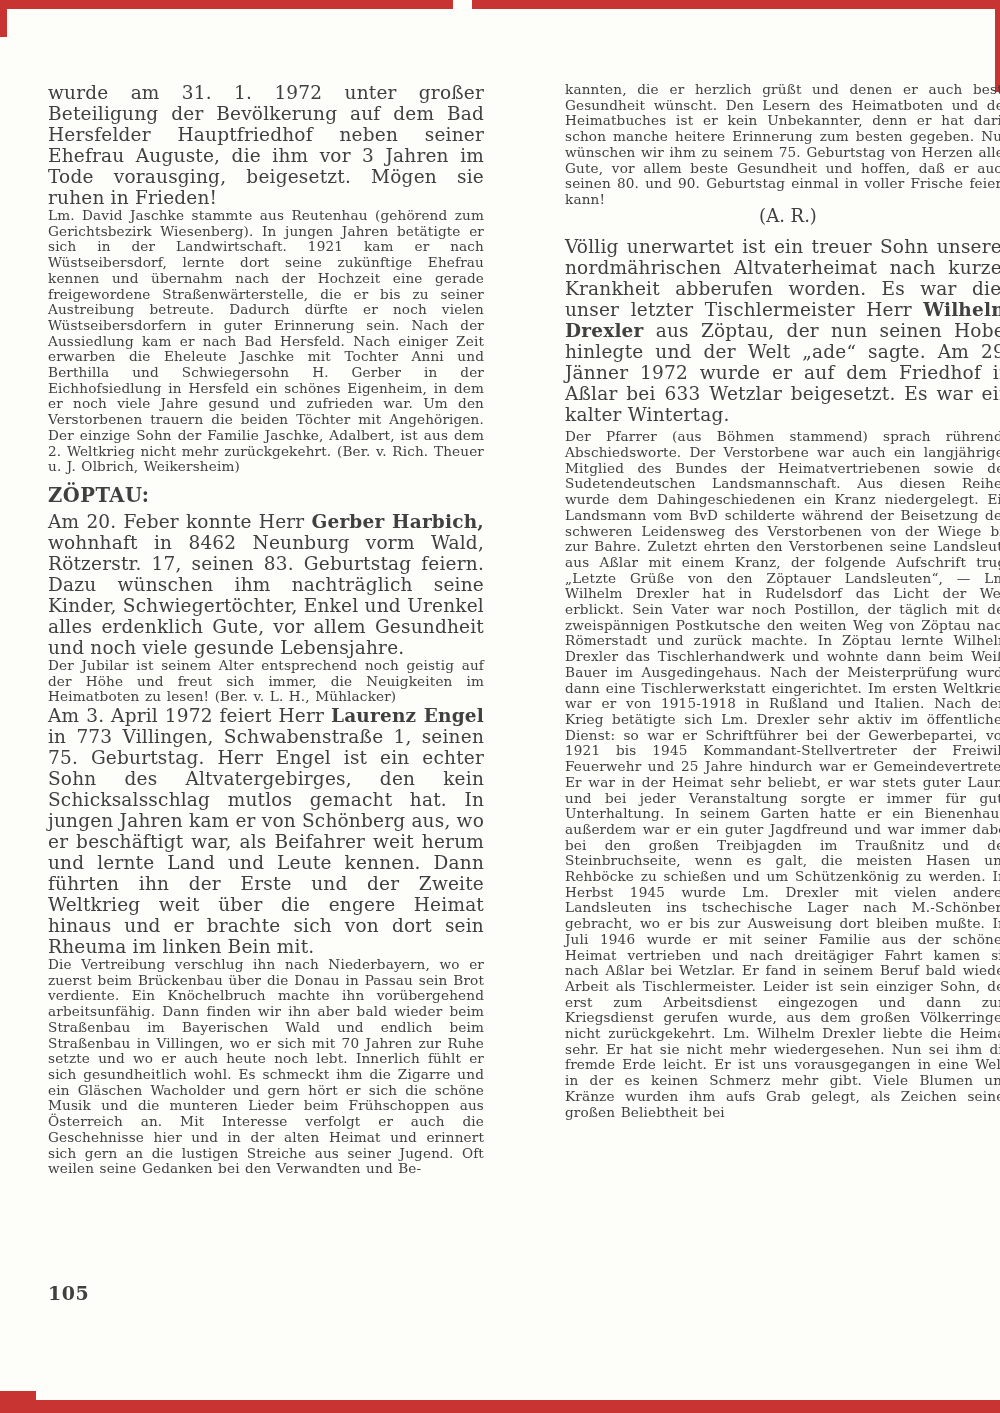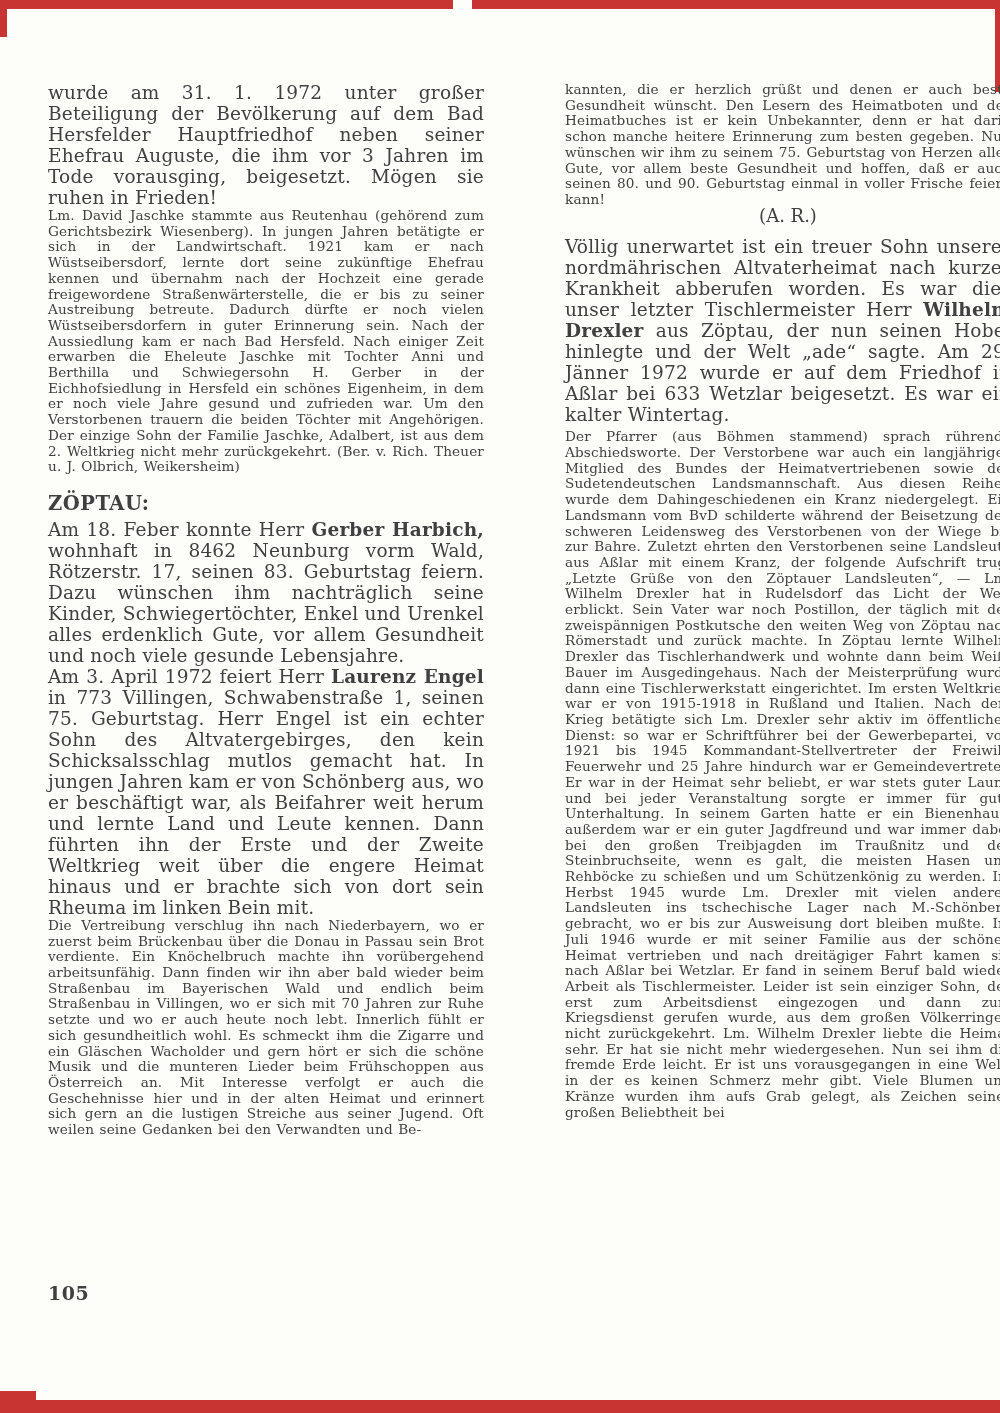--- a/index.html
+++ b/index.html
@@ -32,21 +32,21 @@
     font-size:18.5px; line-height:21px;
     letter-spacing:0.2px;
   }
   .sm {
     font-size:13.6px; line-height:15.7px;
     letter-spacing:0.15px; word-spacing:1px;
   }
   b { font-weight:700; }
 
   .heading {
-    margin:17px 0 3px 0;
+    margin:9px 0 3px 0;
     font-size:19.5px; line-height:24px;
     font-weight:700; letter-spacing:0.5px;
     text-align:left;
   }
   .signature {
     text-align:center;
     font-size:18px; line-height:15.7px;
     margin-bottom:13px;
   }
   .gap-before { margin-top:4px; }
@@ -66,21 +66,22 @@
   <div class="edge edge-right"></div>
   <div class="edge edge-bottom"></div>
   <div class="edge edge-bottom-block"></div>
 
   <div class="content">
 
     <div class="col-left">
       <p class="lg">wurde am 31. 1. 1972 unter großer Beteiligung der Bevölkerung auf dem Bad Hersfelder Hauptfriedhof neben seiner Ehefrau Auguste, die ihm vor 3 Jahren im Tode vorausging, beigesetzt. Mögen sie ruhen in Frieden!</p>
       <p class="sm">Lm. David Jaschke stammte aus Reutenhau (gehörend zum Gerichtsbezirk Wiesenberg). In jungen Jahren betätigte er sich in der Landwirtschaft. 1921 kam er nach Wüstseibersdorf, lernte dort seine zukünftige Ehefrau kennen und übernahm nach der Hochzeit eine gerade freigewordene Straßenwärterstelle, die er bis zu seiner Austreibung betreute. Dadurch dürfte er noch vielen Wüstseibersdorfern in guter Erinnerung sein. Nach der Aussiedlung kam er nach Bad Hersfeld. Nach einiger Zeit erwarben die Eheleute Jaschke mit Tochter Anni und Berthilla und Schwiegersohn H. Gerber in der Eichhofsiedlung in Hersfeld ein schönes Eigenheim, in dem er noch viele Jahre gesund und zufrieden war. Um den Verstorbenen trauern die beiden Töchter mit Angehörigen. Der einzige Sohn der Familie Jaschke, Adalbert, ist aus dem 2. Weltkrieg nicht mehr zurückgekehrt. (Ber. v. Rich. Theuer u. J. Olbrich, Weikersheim)</p>
       <h2 class="heading">ZÖPTAU:</h2>
-      <p class="lg"><span>Am 18. Feber konnte Herr </span><b>Gerber Harbich,</b><span> wohnhaft in 8462 Neunburg vorm Wald, Rötzerstr. 17, seinen 83. Geburtstag feiern. Dazu wünschen ihm nachträglich seine Kinder, Schwiegertöchter, Enkel und Urenkel alles erdenklich Gute, vor allem Gesundheit und noch viele gesunde Lebensjahre.</span></p>
+      <p class="lg"><span>Am 20. Feber konnte Herr </span><b>Gerber Harbich,</b><span> wohnhaft in 8462 Neunburg vorm Wald, Rötzerstr. 17, seinen 83. Geburtstag feiern. Dazu wünschen ihm nachträglich seine Kinder, Schwiegertöchter, Enkel und Urenkel alles erdenklich Gute, vor allem Gesundheit und noch viele gesunde Lebensjahre.</span></p>
+      <p class="sm">Der Jubilar ist seinem Alter entsprechend noch geistig auf der Höhe und freut sich immer, die Neuigkeiten im Heimatboten zu lesen! (Ber. v. L. H., Mühlacker)</p>
       <p class="lg"><span>Am 3. April 1972 feiert Herr </span><b>Laurenz Engel</b><span> in 773 Villingen, Schwabenstraße 1, seinen 75. Geburtstag. Herr Engel ist ein echter Sohn des Altvatergebirges, den kein Schicksalsschlag mutlos gemacht hat. In jungen Jahren kam er von Schönberg aus, wo er beschäftigt war, als Beifahrer weit herum und lernte Land und Leute kennen. Dann führten ihn der Erste und der Zweite Weltkrieg weit über die engere Heimat hinaus und er brachte sich von dort sein Rheuma im linken Bein mit.</span></p>
       <p class="sm">Die Vertreibung verschlug ihn nach Niederbayern, wo er zuerst beim Brückenbau über die Donau in Passau sein Brot verdiente. Ein Knöchelbruch machte ihn vorübergehend arbeitsunfähig. Dann finden wir ihn aber bald wieder beim Straßenbau im Bayerischen Wald und endlich beim Straßenbau in Villingen, wo er sich mit 70 Jahren zur Ruhe setzte und wo er auch heute noch lebt. Innerlich fühlt er sich gesundheitlich wohl. Es schmeckt ihm die Zigarre und ein Gläschen Wacholder und gern hört er sich die schöne Musik und die munteren Lieder beim Frühschoppen aus Österreich an. Mit Interesse verfolgt er auch die Geschehnisse hier und in der alten Heimat und erinnert sich gern an die lustigen Streiche aus seiner Jugend. Oft weilen seine Gedanken bei den Verwandten und Be-</p>
     </div>
 
     <div class="col-right">
       <p class="sm">kannten, die er herzlich grüßt und denen er auch beste Gesundheit wünscht. Den Lesern des Heimatboten und des Heimatbuches ist er kein Unbekannter, denn er hat darin schon manche heitere Erinnerung zum besten gegeben. Nun wünschen wir ihm zu seinem 75. Geburtstag von Herzen alles Gute, vor allem beste Gesundheit und hoffen, daß er auch seinen 80. und 90. Geburtstag einmal in voller Frische feiern kann!</p>
       <div class="signature">(A. R.)</div>
       <p class="lg"><span>Völlig unerwartet ist ein treuer Sohn unserer nordmährischen Altvaterheimat nach kurzer Krankheit abberufen worden. Es war dies unser letzter Tischlermeister Herr </span><b>Wilhelm Drexler</b><span> aus Zöptau, der nun seinen Hobel hinlegte und der Welt „ade“ sagte. Am 29. Jänner 1972 wurde er auf dem Friedhof in Aßlar bei 633 Wetzlar beigesetzt. Es war ein kalter Wintertag.</span></p>
       <p class="sm gap-before">Der Pfarrer (aus Böhmen stammend) sprach rührende Abschiedsworte. Der Verstorbene war auch ein langjähriges Mitglied des Bundes der Heimatvertriebenen sowie der Sudetendeutschen Landsmannschaft. Aus diesen Reihen wurde dem Dahingeschiedenen ein Kranz niedergelegt. Ein Landsmann vom BvD schilderte während der Beisetzung den schweren Leidensweg des Verstorbenen von der Wiege bis zur Bahre. Zuletzt ehrten den Verstorbenen seine Landsleute aus Aßlar mit einem Kranz, der folgende Aufschrift trug: „Letzte Grüße von den Zöptauer Landsleuten“, — Lm. Wilhelm Drexler hat in Rudelsdorf das Licht der Welt erblickt. Sein Vater war noch Postillon, der täglich mit der zweispännigen Postkutsche den weiten Weg von Zöptau nach Römerstadt und zurück machte. In Zöptau lernte Wilhelm Drexler das Tischlerhandwerk und wohnte dann beim Weiß-Bauer im Ausgedingehaus. Nach der Meisterprüfung wurde dann eine Tischlerwerkstatt eingerichtet. Im ersten Weltkrieg war er von 1915-1918 in Rußland und Italien. Nach dem Krieg betätigte sich Lm. Drexler sehr aktiv im öffentlichen Dienst: so war er Schriftführer bei der Gewerbepartei, von 1921 bis 1945 Kommandant-Stellvertreter der Freiwill. Feuerwehr und 25 Jahre hindurch war er Gemeindevertreter. Er war in der Heimat sehr beliebt, er war stets guter Laune und bei jeder Veranstaltung sorgte er immer für gute Unterhaltung. In seinem Garten hatte er ein Bienenhaus, außerdem war er ein guter Jagdfreund und war immer dabei bei den großen Treibjagden im Traußnitz und der Steinbruchseite, wenn es galt, die meisten Hasen und Rehböcke zu schießen und um Schützenkönig zu werden. Im Herbst 1945 wurde Lm. Drexler mit vielen anderen Landsleuten ins tschechische Lager nach M.-Schönberg gebracht, wo er bis zur Ausweisung dort bleiben mußte. Im Juli 1946 wurde er mit seiner Familie aus der schönen Heimat vertrieben und nach dreitägiger Fahrt kamen sie nach Aßlar bei Wetzlar. Er fand in seinem Beruf bald wieder Arbeit als Tischlermeister. Leider ist sein einziger Sohn, der erst zum Arbeitsdienst eingezogen und dann zum Kriegsdienst gerufen wurde, aus dem großen Völkerringen nicht zurückgekehrt. Lm. Wilhelm Drexler liebte die Heimat sehr. Er hat sie nicht mehr wiedergesehen. Nun sei ihm die fremde Erde leicht. Er ist uns vorausgegangen in eine Welt, in der es keinen Schmerz mehr gibt. Viele Blumen und Kränze wurden ihm aufs Grab gelegt, als Zeichen seiner großen Beliebtheit bei</p>
     </div>

